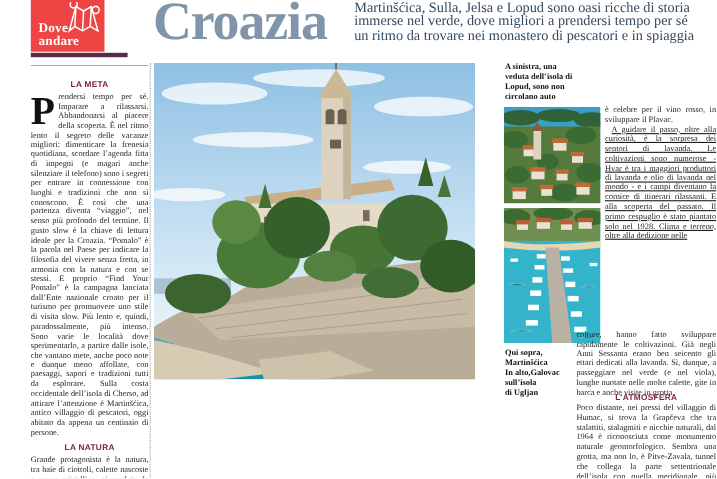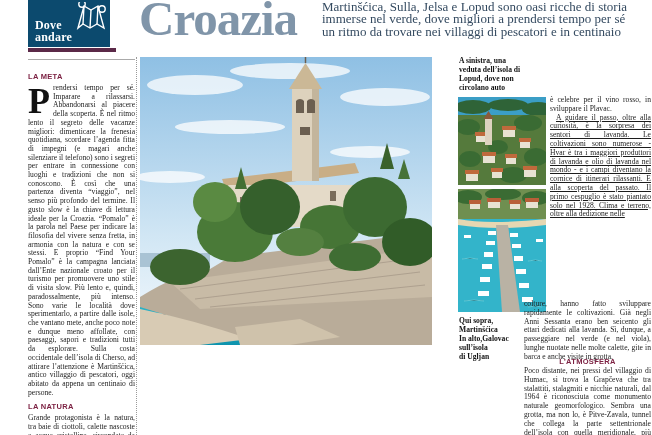--- a/index.html
+++ b/index.html
@@ -1,30 +1,30 @@
 <!DOCTYPE html>
 <html><head>
 <meta charset="utf-8">
 <style>
   html,body{margin:0;padding:0;}
   body{background:#ffffff;font-family:"Liberation Serif","DejaVu Serif",serif;}
   .page{position:relative;width:652px;height:435px;background:#fff;overflow:hidden;}
 
   
-  .rubric-box{position:absolute;left:28px;top:0;width:82px;height:47px;background:#0c4a6e;color:#fff;}
+  .rubric-box{position:absolute;left:28px;top:0;width:67px;height:47px;background:#ef4444;color:#fff;}
   .rubric-text{position:absolute;left:7px;bottom:4px;font-weight:700;font-size:12px;line-height:12px;letter-spacing:.2px;white-space:pre-line;}
   .rubric-icon{position:absolute;right:2px;top:2px;}
   .rubric-bar{position:absolute;left:28px;top:48px;width:88px;height:4px;background:#5b2948;}
   .kicker{position:absolute;left:139px;top:-10px;width:200px;font-weight:700;font-size:49px;letter-spacing:-1px;color:#8095a9;}
   .standfirst{position:absolute;left:322px;top:1px;width:330px;color:#344a60;font-size:13px;line-height:12.4px;}
 
   
   .leftcol{position:absolute;left:28px;top:59px;width:107px;height:376px;overflow:hidden;}
   .rule{border-top:1px solid #aaa;margin:0 0 3px 0;}
-  .sec-head{font-family:"Liberation Sans","DejaVu Sans",sans-serif;font-weight:700;font-size:7.5px;letter-spacing:.3px;color:#7c2142;margin:12px 0 3px 0;}
+  .sec-head{font-family:"Liberation Sans","DejaVu Sans",sans-serif;font-weight:700;font-size:7.5px;letter-spacing:.3px;color:#7c2142;margin:12px 0 3px 0;text-align:center;}
   .body-txt{font-size:7.6px;line-height:8.7px;text-align:justify;color:#1c1c1c;}
   .dropcap{float:left;font-weight:700;font-size:36px;line-height:31px;padding:2px 3px 0 0;color:#111;}
 
   
   .vdots{position:absolute;left:136px;top:57px;height:378px;border-left:1px dotted #9a9a9a;width:0;}
   .main-photo{position:absolute;left:140px;top:57px;width:292px;height:288px;overflow:hidden;}
   .headline{position:absolute;left:138px;top:346px;width:410px;font-weight:700;font-size:37px;line-height:40px;letter-spacing:-1px;color:#1d1d1b;}
 
   
   .cap{font-weight:700;font-size:7.6px;line-height:9px;color:#111;}
@@ -61,21 +61,21 @@
     <span class="rubric-text">Dove
 andare</span>
   </div>
   <div class="rubric-bar"></div>
 
   <div class="kicker">Croazia</div>
 
   <div class="standfirst">
     <div>Martinšćica, Sulla, Jelsa e Lopud sono oasi ricche di storia</div>
     <div>immerse nel verde, dove migliori a prendersi tempo per sé</div>
-    <div>un ritmo da trovare nei villaggi di pescatori e in centinaio</div>
+    <div>un ritmo da trovare nei monastero di pescatori e in spiaggia</div>
   </div>
 
   <div class="leftcol">
     <div class="rule"></div>
     <div class="sec-head">LA META</div>
     <div class="body-txt">
       <span class="dropcap">P</span><span>rendersi tempo per sé. Imparare a rilassarsi. Abbandonarsi al piacere della scoperta. È nel ritmo lento il segreto delle vacanze migliori: dimenticare la frenesia quotidiana, scordare l’agenda fitta di impegni (e magari anche silenziare il telefono) sono i segreti per entrare in connessione con luoghi e tradizioni che non si conoscono. È così che una partenza diventa “viaggio”, nel senso più profondo del termine. Il gusto slow è la chiave di lettura ideale per la Croazia. “Pomalo” è la parola nel Paese per indicare la filosofia del vivere senza fretta, in armonia con la natura e con se stessi. E proprio “Find Your Pomalo” è la campagna lanciata dall’Ente nazionale croato per il turismo per promuovere uno stile di visita slow. Più lento e, quindi, paradossalmente, più intenso. Sono varie le località dove sperimentarlo, a partire dalle isole, che vantano mete, anche poco note e dunque meno affollate, con paesaggi, sapori e tradizioni tutti da esplorare. Sulla costa occidentale dell’isola di Cherso, ad attirare l’attenzione è Martinšćica, antico villaggio di pescatori, oggi abitato da appena un centinaio di persone.</span>
     </div>
     <div class="sec-head" style="margin-top:5px;">LA NATURA</div>
     <div class="body-txt">Grande protagonista è la natura, tra baie di ciottoli, calette nascoste e acque cristalline, circondate da pinete e vegetazione mediterranea. Il porticciolo, adatto solo per piccole imbarcazioni, è la garanzia di una vacanza rilassata, lontana dalla folla. E nei dintorni c’è anche una riserva naturale con una delle ultime colonie di grifoni d’Europa. Non mancano edifici ricchi di storia, come il monastero e la chiesa di San Girolamo, fondati nel 1479</div>
@@ -154,21 +154,21 @@
         <ellipse cx="160" cy="185" rx="24" ry="14" fill="#548040"></ellipse>
         <ellipse cx="215" cy="200" rx="26" ry="14" fill="#3f6d33"></ellipse>
         <path d="M95 132 l6 -22 l6 22 Z" fill="#446f33"></path>
         <path d="M240 112 l7 -26 l7 26 Z" fill="#3a622c"></path>
         <path d="M258 122 l6 -20 l6 20 Z" fill="#477338"></path>
       </g>
     </svg>
   </div>
 
 
-  <div class="cap cap-a">A sinistra, una veduta dell’isola di Lopud, dove non circolano auto</div>
+  <div class="cap cap-a">A sinistra, una veduta dell’isola di Lopud, sono non circolano auto</div>
   <div class="cap cap-b">Qui sopra,
 Martinšćica
 In alto,Galovac
 sull’isola
 di Ugljan</div>
 
   <div class="photo1">
     <svg width="88" height="88" viewBox="0 0 88 88">
       <rect width="88" height="88" fill="#3b9ec6"></rect>
       <g fill="#2f6337">

